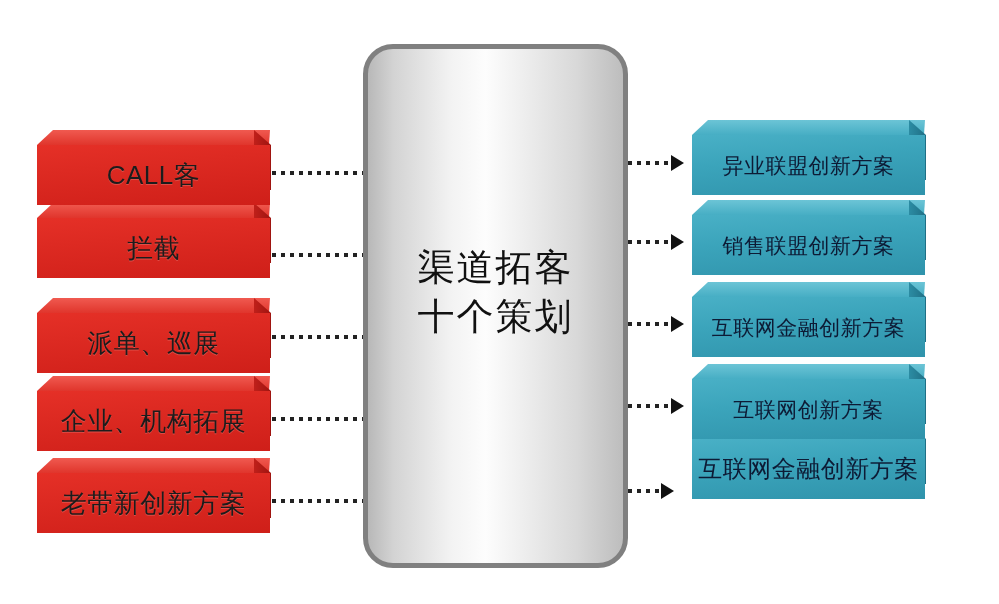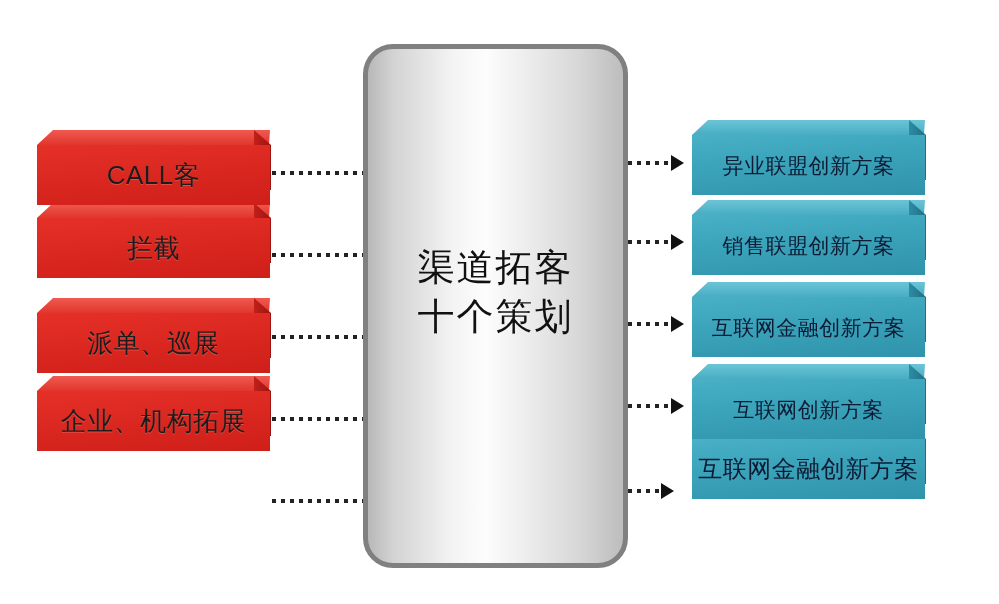--- a/index.html
+++ b/index.html
@@ -180,20 +180,27 @@
   </div>
 
   <div class="box3d box-red" style="left:37px; top:376px;">
     <div class="face-top"></div>
     <div class="face-side"></div>
     <div class="face-front">
       <span class="label">企业、机构拓展</span>
     </div>
   </div>
 
+  <div class="box3d box-red" style="left:37px; top:458px;">
+    <div class="face-top"></div>
+    <div class="face-side"></div>
+    <div class="face-front">
+      <span class="label">老带新创新方案</span>
+    </div>
+  </div>
 
   <div class="connector" style="left:272px; top:171px; width:92px;"></div>
   <div class="connector" style="left:272px; top:253px; width:92px;"></div>
   <div class="connector" style="left:272px; top:335px; width:92px;"></div>
   <div class="connector" style="left:272px; top:417px; width:92px;"></div>
   <div class="connector" style="left:272px; top:499px; width:92px;"></div>
 
   <div class="connector" style="left:628px; top:161px; width:47px;"></div>
   <div class="arrowhead" style="left:671px; top:155px;"></div>
 

